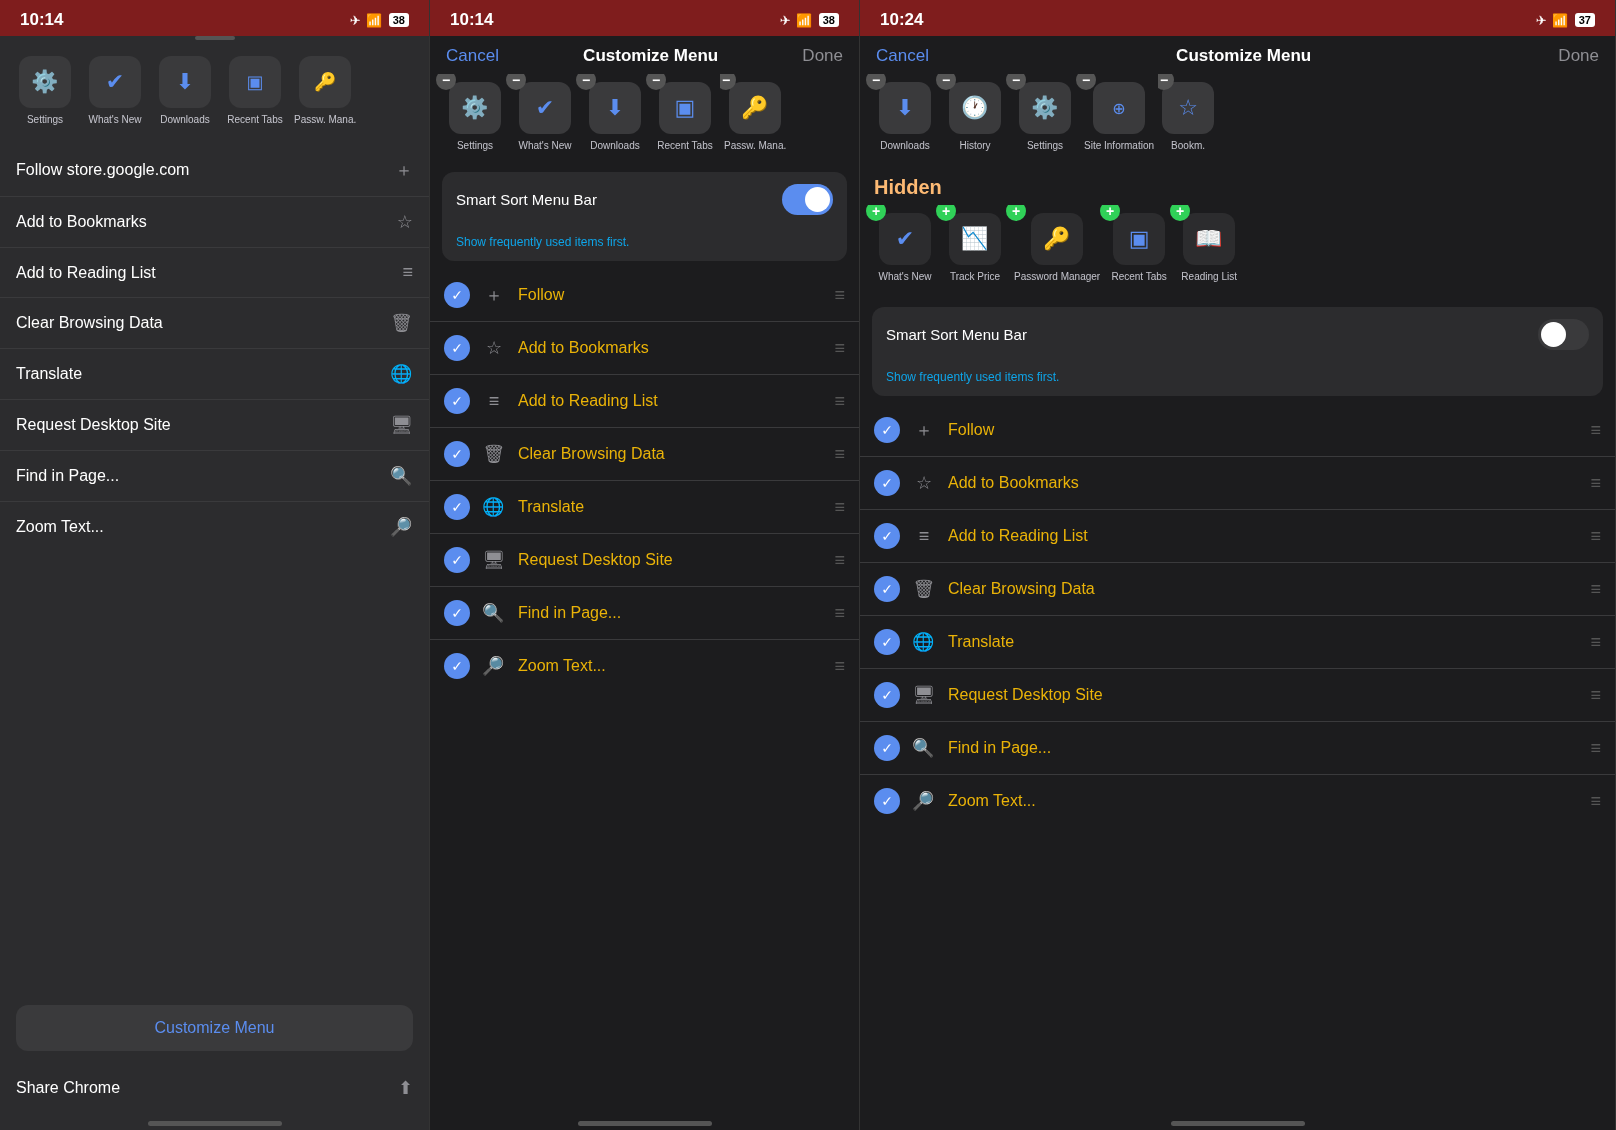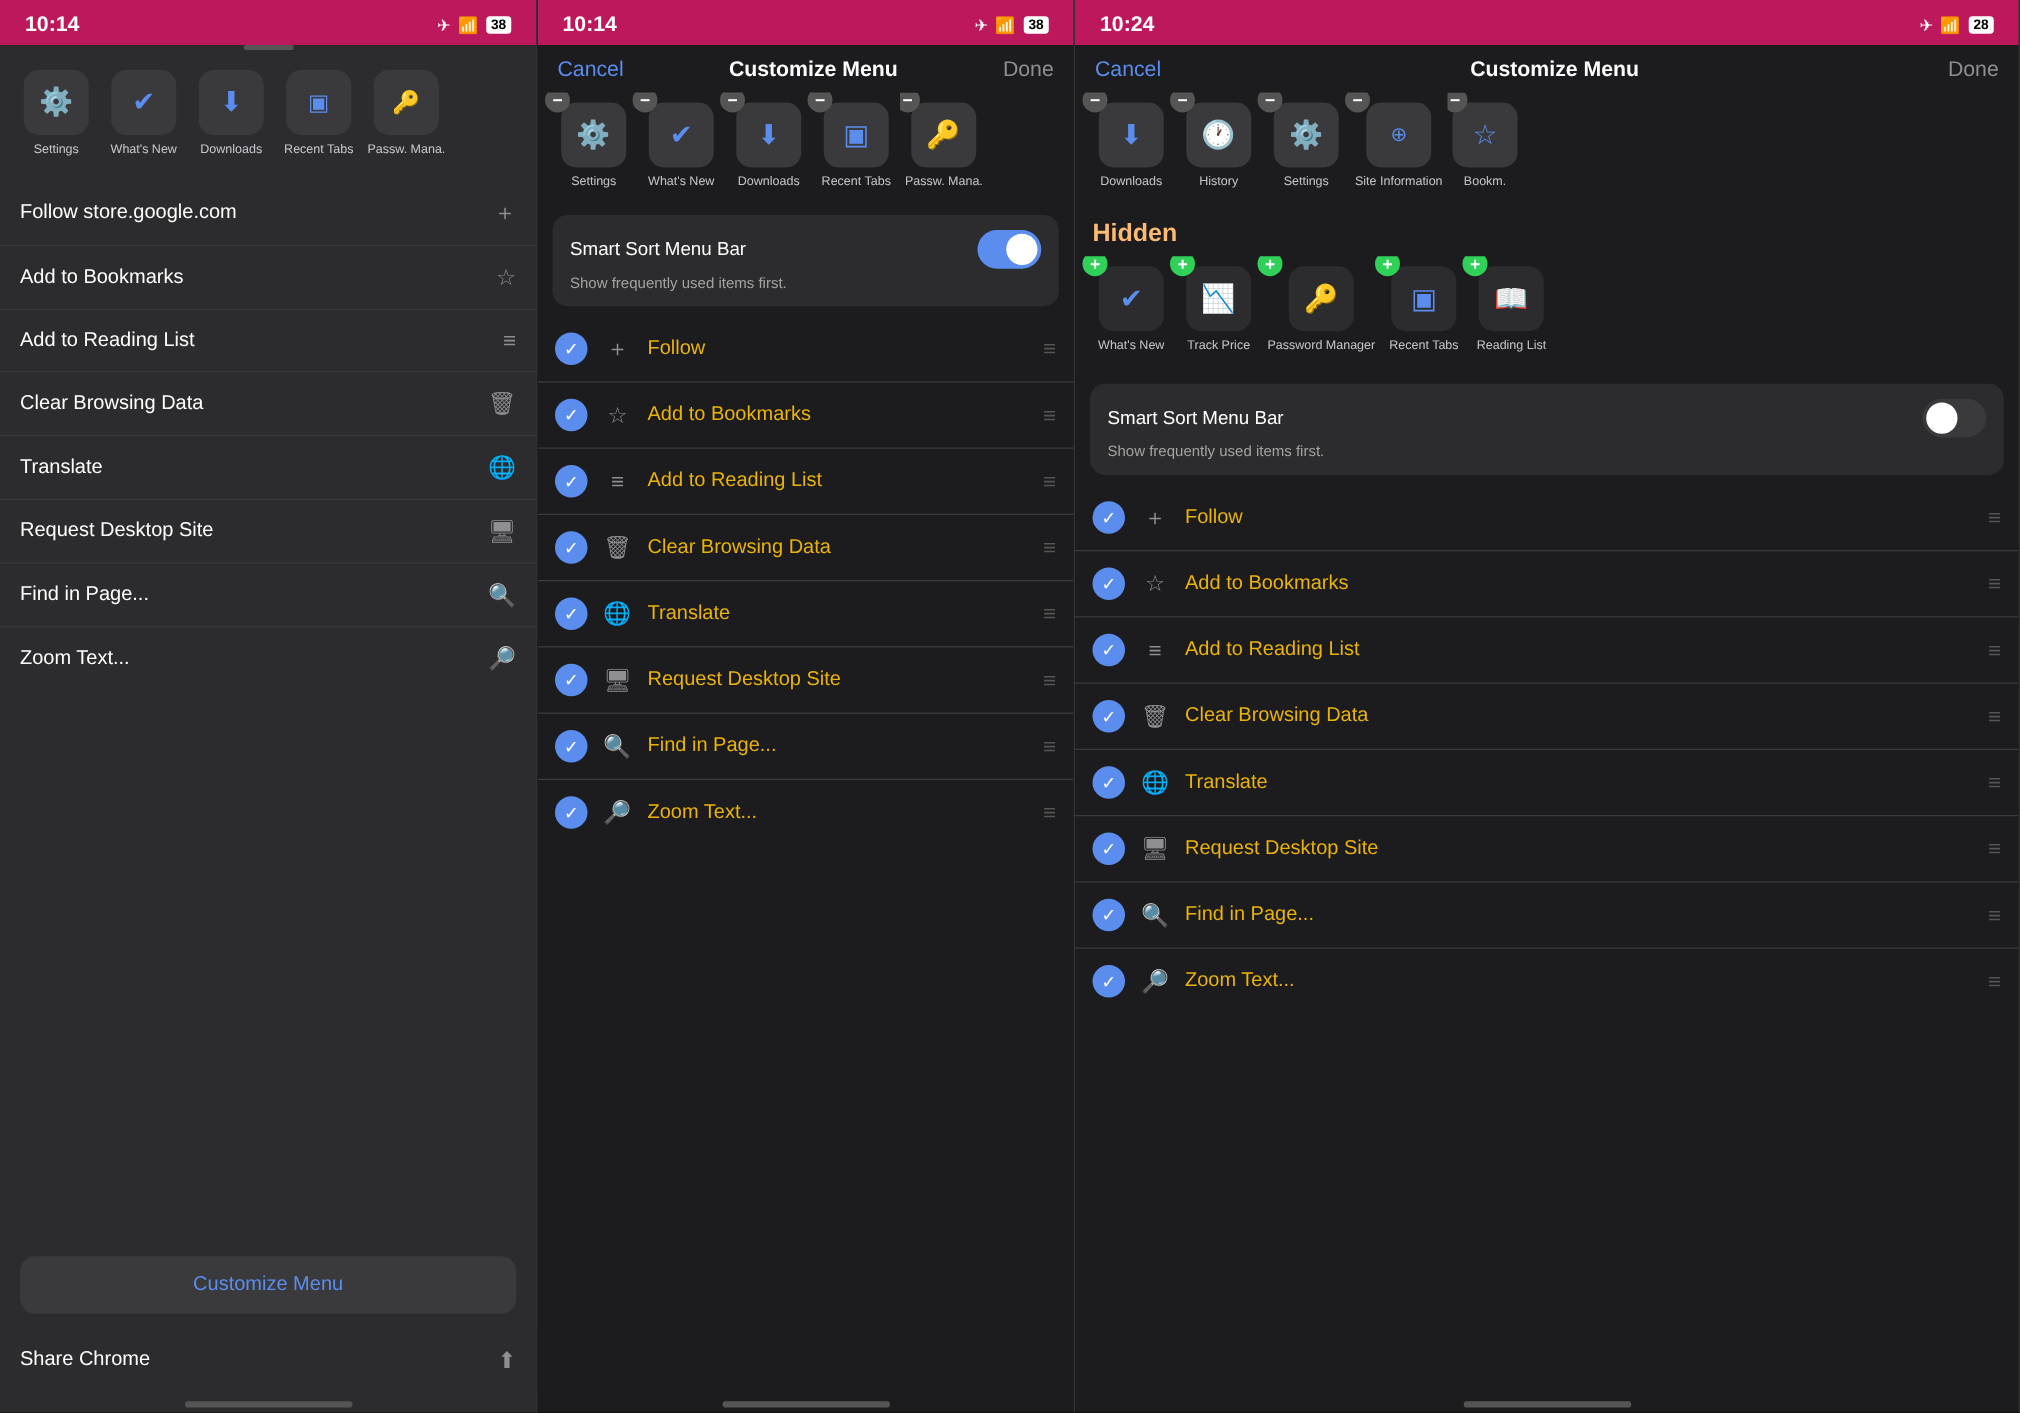--- a/index.html
+++ b/index.html
@@ -23,21 +23,21 @@
       border-right: 1px solid #333;
       overflow: hidden;
     }
 
     
     .status-bar {
       display: flex;
       justify-content: space-between;
       align-items: center;
       padding: 10px 20px 6px;
-      background: #be185d;
+      background: #7f1d1d;
     }
     .status-time {
       font-size: 17px;
       font-weight: 600;
       color: #fff;
     }
     .status-icons {
       display: flex;
       align-items: center;
       gap: 6px;
@@ -234,23 +234,23 @@
     .smart-sort-title {
       color: #fff;
       font-size: 15px;
       font-weight: 500;
       display: flex;
       justify-content: space-between;
       align-items: center;
     }
 
     .smart-sort-sub {
-      color: #a3a3a3;
+      color: #0ea5e9;
       font-size: 12px;
-      margin-top: 4px;
+      margin-top: 20px;
     }
 
     .toggle-on {
       width: 51px;
       height: 31px;
       background: #5b8def;
       border-radius: 16px;
       position: relative;
       flex-shrink: 0;
     }
@@ -526,21 +526,21 @@
 
   <div class="home-indicator"></div>
 </div>
 
 <div class="phone-panel panel3" style="flex:1;">
   <div class="status-bar">
     <span class="status-time">10:24</span>
     <div class="status-icons">
       <span>✈</span>
       <span>📶</span>
-      <span class="battery-badge">28</span>
+      <span class="battery-badge">37</span>
     </div>
   </div>
 
   <div class="nav-bar">
     <span class="nav-cancel">Cancel</span>
     <span class="nav-title">Customize Menu</span>
     <span class="nav-done">Done</span>
   </div>
 
   <div class="customizable-icons-row">

